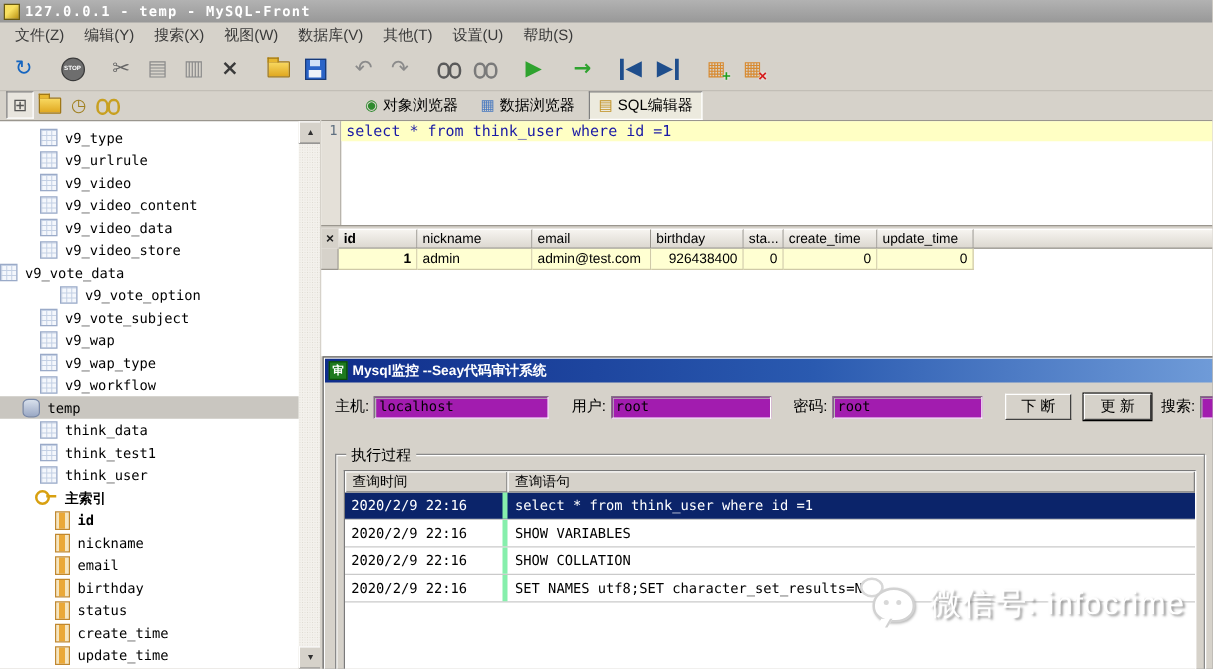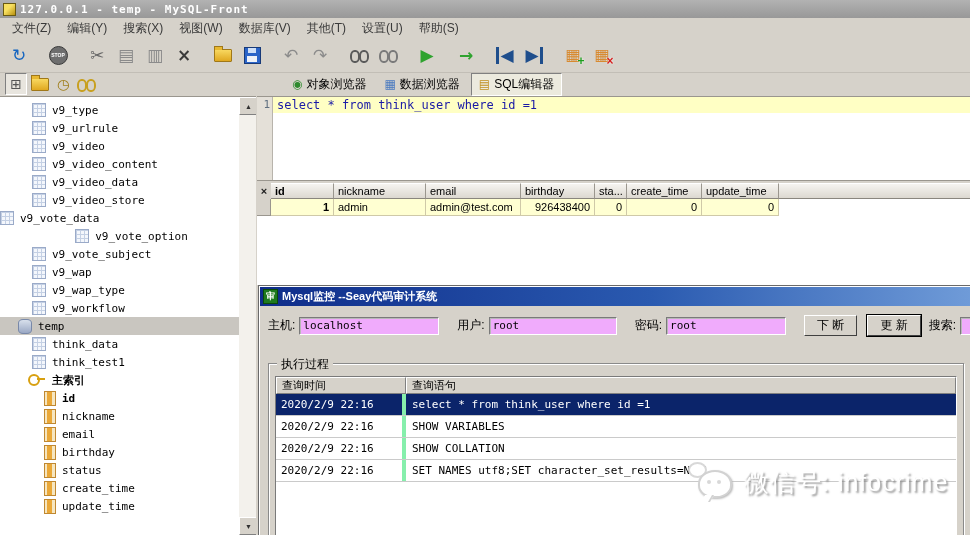--- a/index.html
+++ b/index.html
@@ -96,21 +96,21 @@
   .dialog{position:absolute;left:258px;top:285px;width:712px;height:250px;background:#d6d2ca;z-index:20;
     border:1px solid #6a6a6a;box-shadow:inset 1px 1px 0 #fff,inset -1px -1px 0 #808080;overflow:hidden;}
   .dlg-title{height:19px;background:linear-gradient(90deg,#0f2d8a 0%,#2a5ab0 55%,#6f9bd8 100%);
     display:flex;align-items:center;gap:4px;padding-left:3px;margin:1px;}
   .dlg-ico{width:13px;height:13px;background:#1e7a1e;border:1px solid #0a4a0a;color:#fff;font-size:9px;font-weight:bold;
     display:inline-flex;align-items:center;justify-content:center;}
   .dlg-title .tt{color:#fff;font-weight:bold;font-size:11px;}
   .dlg-body{position:absolute;left:1px;right:1px;top:21px;bottom:0;padding:8px 6px 0 8px;}
   .dlg-form{display:flex;align-items:center;white-space:nowrap;}
   .dlg-label{font-size:12px;margin-right:4px;}
-  .dlg-input{height:16px;background:#f0abfc;border:1px solid;border-color:#7a7a7a #fff #fff #7a7a7a;
+  .dlg-input{height:16px;background:#a21caf;border:1px solid;border-color:#7a7a7a #fff #fff #7a7a7a;
     box-shadow:inset 1px 1px 0 #b8b8b8;font-family:"DejaVu Sans Mono",monospace;font-size:11px;padding:0 3px;}
   .gap18{margin-left:18px;} .gap10{margin-left:10px;} .gap8{margin-left:8px;}
   .dlg-btn{height:21px;background:#d6d2ca;border:1px solid;border-color:#fff #404040 #404040 #fff;
     font-size:12px;padding:0 12px;}
   .dlg-btn.default{box-shadow:0 0 0 1px #000;}
   .groupbox{position:absolute;left:8px;right:6px;top:56px;height:200px;border:1px solid #8a8a8a;
     box-shadow:inset 1px 1px 0 #fff, 1px 1px 0 #fff;}
   .group-legend{position:absolute;top:-8px;left:8px;background:#d6d2ca;padding:0 4px;font-size:12px;}
   .listview{position:absolute;left:6px;right:6px;top:12px;bottom:6px;background:#fff;
     border:1px solid;border-color:#7a7a7a #fff #fff #7a7a7a;overflow:hidden;}
@@ -270,21 +270,21 @@
           <span class="tree-label">v9_video_data</span>
         </div>
         <div class="tree-row" style="padding-left: 32px;">
           <span class="ti ti-table"></span>
           <span class="tree-label">v9_video_store</span>
         </div>
         <div class="tree-row" style="">
           <span class="ti ti-table"></span>
           <span class="tree-label">v9_vote_data</span>
         </div>
-        <div class="tree-row" style="padding-left: 24px; justify-content: center;">
+        <div class="tree-row" style="padding-left: 48px;">
           <span class="ti ti-table"></span>
           <span class="tree-label">v9_vote_option</span>
         </div>
         <div class="tree-row" style="padding-left: 32px;">
           <span class="ti ti-table"></span>
           <span class="tree-label">v9_vote_subject</span>
         </div>
         <div class="tree-row" style="padding-left: 32px;">
           <span class="ti ti-table"></span>
           <span class="tree-label">v9_wap</span>
@@ -301,20 +301,24 @@
           <span class="ti ti-database"></span>
           <span class="tree-label">temp</span>
         </div>
         <div class="tree-row" style="padding-left: 32px;">
           <span class="ti ti-table"></span>
           <span class="tree-label">think_data</span>
         </div>
         <div class="tree-row" style="padding-left: 32px;">
           <span class="ti ti-table"></span>
           <span class="tree-label">think_test1</span>
+        </div>
+        <div class="tree-row" style="padding-left: 32px;">
+          <span class="ti ti-table"></span>
+          <span class="tree-label">think_user</span>
         </div>
         <div class="tree-row" style="padding-left: 28px;">
           <span class="ti ti-key"></span>
           <span class="tree-label" style="font-weight: bold;">主索引</span>
         </div>
         <div class="tree-row" style="padding-left: 44px;">
           <span class="ti ti-field"></span>
           <span class="tree-label" style="font-weight: bold;">id</span>
         </div>
         <div class="tree-row" style="padding-left: 44px;">

